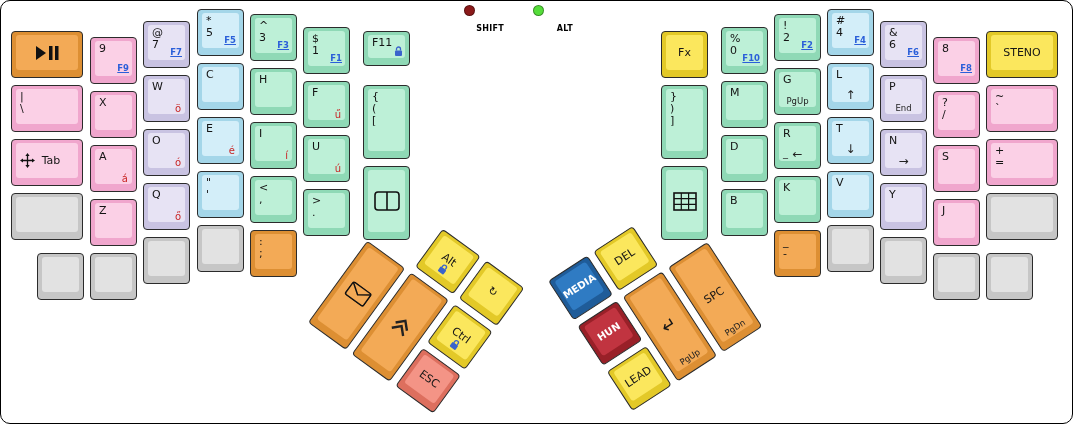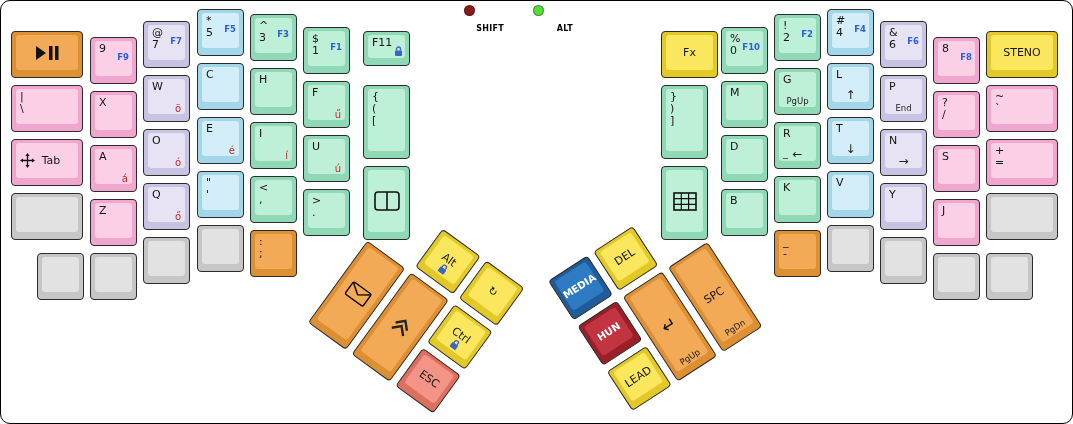--- a/index.html
+++ b/index.html
@@ -16,21 +16,21 @@
   .key.cyan     { background:#a4d6e9; } .key.cyan .cap     { background:#d3eef9; }
   .key.mint     { background:#8fd9b6; } .key.mint .cap     { background:#bdf0d7; }
   .key.yellow   { background:#e3c928; } .key.yellow .cap   { background:#fbe75d; }
   .key.orange   { background:#dd8f33; } .key.orange .cap   { background:#f3aa56; }
   .key.gray     { background:#c6c6c6; } .key.gray .cap     { background:#e2e2e2; }
   .key.salmon   { background:#dd6f5e; } .key.salmon .cap   { background:#f49486; }
   .key.blue     { background:#1f5c99; } .key.blue .cap     { background:#2f7bc3; }
   .key.darkred  { background:#992028; } .key.darkred .cap  { background:#c13440; }
 
   .tl  { position:absolute; top:2px; left:4px; font-size:11px; line-height:12px; color:#141414; white-space:pre; }
-  .fn  { position:absolute; bottom:14px; right:3px; font-size:8.5px; font-weight:600; color:#2b5fd9; }
+  .fn  { position:absolute; bottom:3px; right:3px; font-size:8.5px; font-weight:600; color:#2b5fd9;text-decoration:underline; }
   .acc { position:absolute; bottom:0px; right:4px; font-size:10px; color:#c92626; }
   .sub { position:absolute; bottom:1px; left:0; right:0; text-align:center; font-size:8.5px; color:#222; }
   .mid { position:absolute; top:21px; left:4px; font-size:10px; color:#333; }
   .arr { position:absolute; bottom:0px; left:0; right:0; text-align:center; font-size:12px; line-height:13px; color:#222; }
   .c   { position:absolute; left:0; top:0; right:0; bottom:0; display:flex; align-items:center; justify-content:center; font-size:11px; color:#161616; }
   .c.light { color:#fff; font-weight:700; font-size:10px; }
   .c.big   { font-size:18px; }
   .c.with-icon { padding-left:8px; box-sizing:border-box; }
   .ico { position:absolute; left:0; top:0; right:0; bottom:0; display:flex; align-items:center; justify-content:center; line-height:0; }
   .ico.ico-left { justify-content:flex-start; padding-left:4px; }
@@ -243,21 +243,21 @@
     </div>
     <div class="key gray" style="left: 89px; top: 252px; width: 47px; height: 47px;">
       <span class="cap"></span>
     </div>
     <div class="key gray" style="left: 142px; top: 236px; width: 47px; height: 47px;">
       <span class="cap"></span>
     </div>
     <div class="key gray" style="left: 196px; top: 224px; width: 47px; height: 47px;">
       <span class="cap"></span>
     </div>
-    <div class="key yellow" style="left: 660px; top: 30px; width: 57px; height: 47px; text-align: right;">
+    <div class="key yellow" style="left: 660px; top: 30px; width: 47px; height: 47px; text-align: right;">
       <span class="cap">
         <span class="c">Fx</span>
       </span>
     </div>
     <div class="key mint" style="left: 660px; top: 84px; width: 47px; height: 74px;">
       <span class="cap">
         <span class="tl">}
 )
 ]</span>
       </span>

